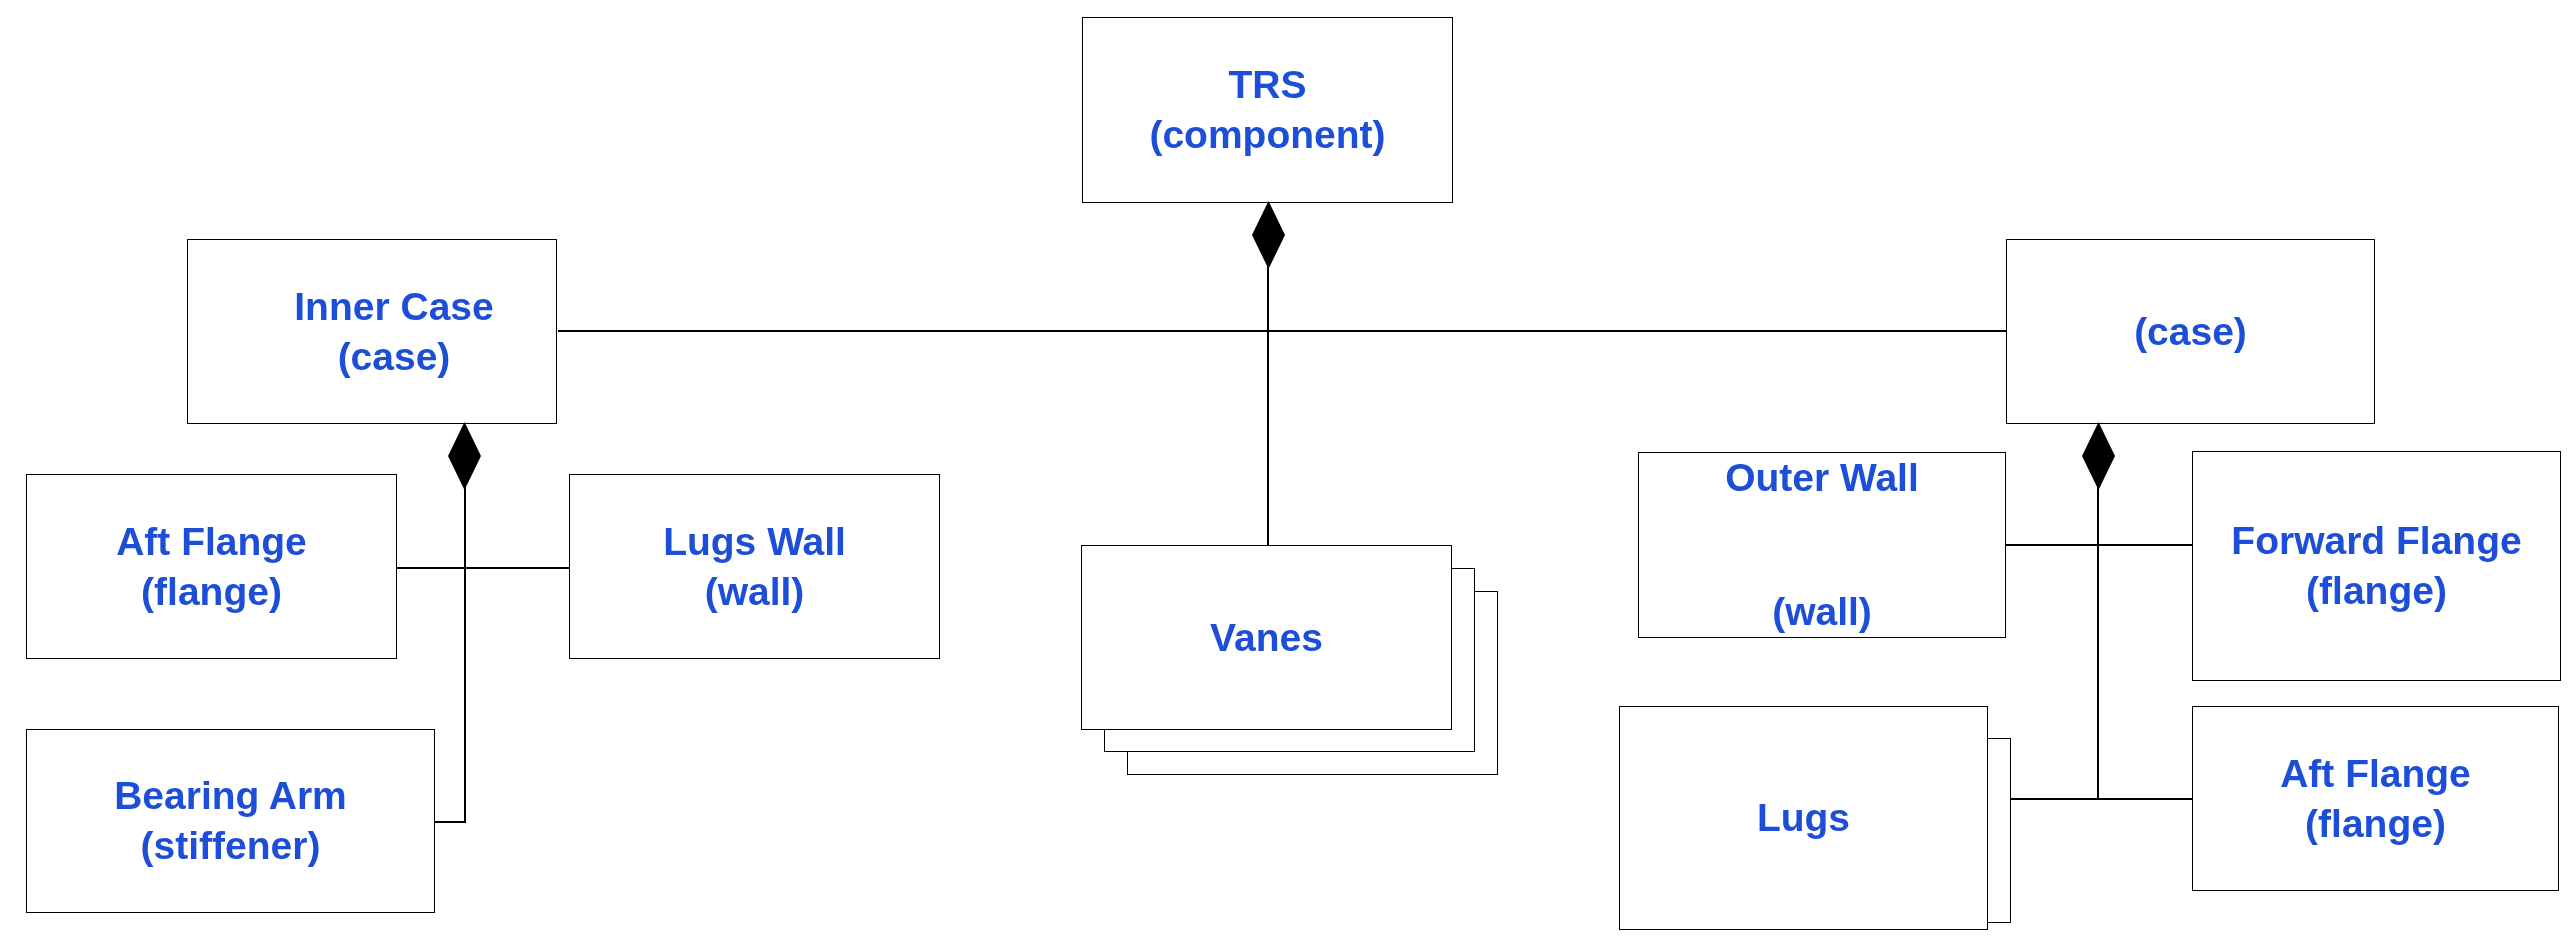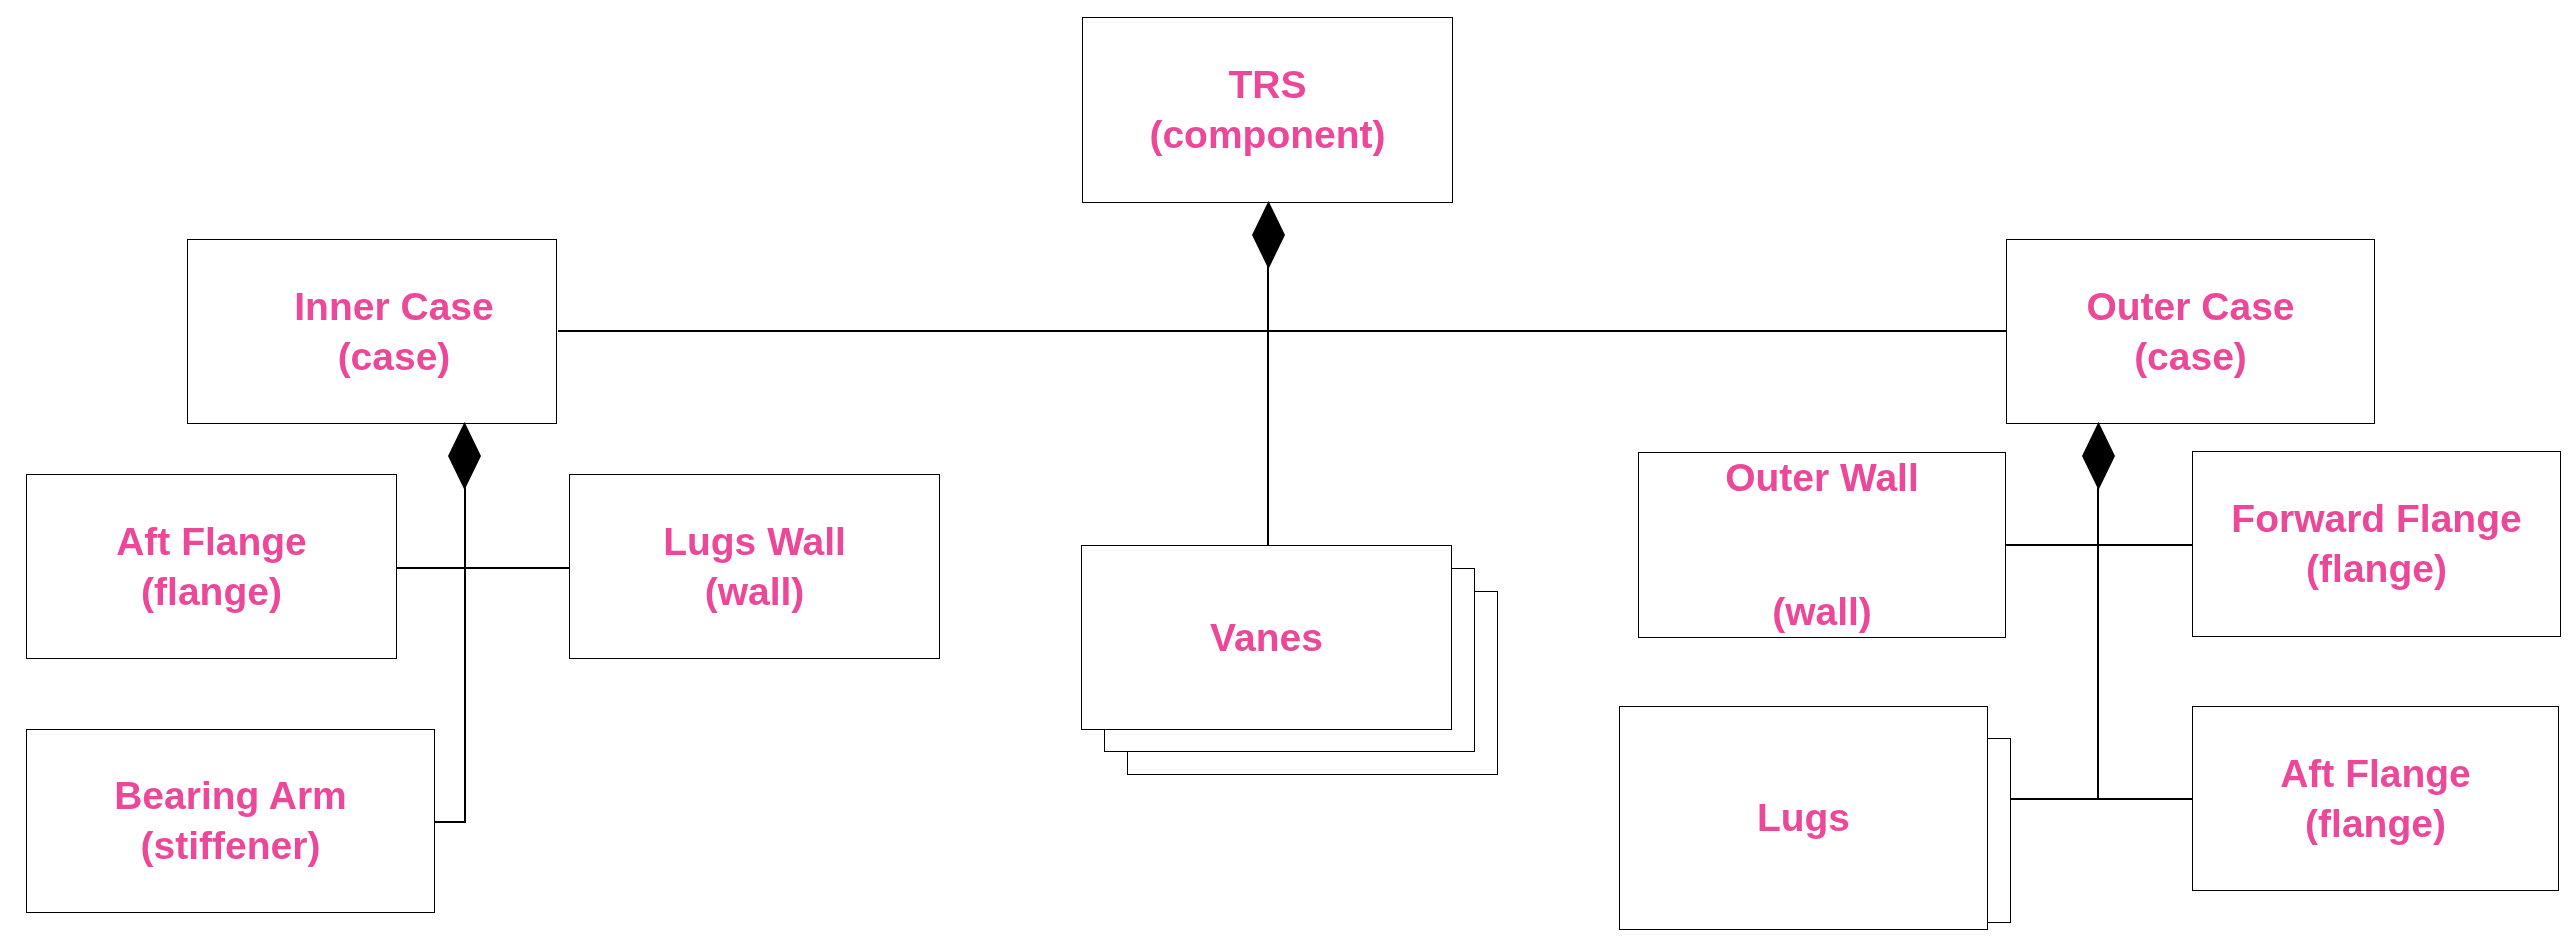--- a/index.html
+++ b/index.html
@@ -24,21 +24,21 @@
   .node {
     z-index: 3;
     display: flex;
     flex-direction: column;
     align-items: center;
     justify-content: center;
     text-align: center;
     font-weight: bold;
     font-size: 39px;
     line-height: 50px;
-    color: #ec4899;
+    color: #1d4ed8;
     letter-spacing: 0px;
   }
   .layer { z-index: 2; }
   .node .txt:empty { display: none; }
   .line {
     position: absolute;
     background: #000000;
     z-index: 1;
   }
   .diamond {
@@ -52,21 +52,21 @@
   #n-trs            { left: 1082px; top: 17.3px;  width: 371px; height: 186px; }
   #n-inner-case     { left: 187px;  top: 239px; width: 370px; height: 185px; padding-left: 44px; }
   #n-outer-case     { left: 2006px; top: 239px; width: 369px; height: 185px; }
   #n-aft-flange-in  { left: 26px;   top: 474px; width: 371px; height: 185px; }
   #n-inner-wall     { left: 569px;  top: 474px; width: 371px; height: 185px; }
   #n-bearing-arm    { left: 26px;   top: 729px; width: 409px; height: 184px; }
   #n-vanes          { left: 1081px; top: 545px; width: 371px; height: 185px; }
   #n-vanes-l2       { left: 1104px; top: 568px; width: 371px; height: 184px; }
   #n-vanes-l3       { left: 1127px; top: 591px; width: 371px; height: 184px; }
   #n-outer-wall     { left: 1638px; top: 452px; width: 368px; height: 186px; justify-content: space-between; }
-  #n-fwd-flange     { left: 2192px; top: 451px; width: 369px; height: 186px; }
+  #n-fwd-flange     { left: 2192px; top: 451px; width: 369px; height: 230px; }
   #n-lugs           { left: 1619px; top: 706px; width: 369px; height: 224px; }
   #n-lugs-l2        { left: 1642px; top: 738px; width: 369px; height: 185px; }
   #n-aft-flange-out { left: 2192px; top: 706px; width: 367px; height: 185px; }
 
   
   #l-trunk-top   { left: 1267px; top: 265px; width: 1.7px;    height: 281px; }
   #l-cross       { left: 558px;  top: 330px; width: 1448px; height: 1.7px;  }
   #l-inner-trunk { left: 464px;  top: 487px; width: 1.7px;    height: 336px; }
   #l-inner-h1    { left: 396px;  top: 567px; width: 175px;  height: 1.7px;  }
   #l-inner-h2    { left: 396px;  top: 821px; width: 70px;   height: 1.7px;  }
@@ -101,21 +101,20 @@
     <div class="txt">TRS</div>
     <div class="txt">(component)</div>
   </div>
 
   <div class="node" id="n-inner-case">
     <div class="txt">Inner Case</div>
     <div class="txt">(case)</div>
   </div>
 
   <div class="node" id="n-outer-case">
-    <div class="txt">Outer Case</div>
     <div class="txt">(case)</div>
   </div>
 
   <div class="node" id="n-aft-flange-in">
     <div class="txt">Aft Flange</div>
     <div class="txt">(flange)</div>
   </div>
 
   <div class="node" id="n-inner-wall">
     <div class="txt">Lugs Wall</div>

